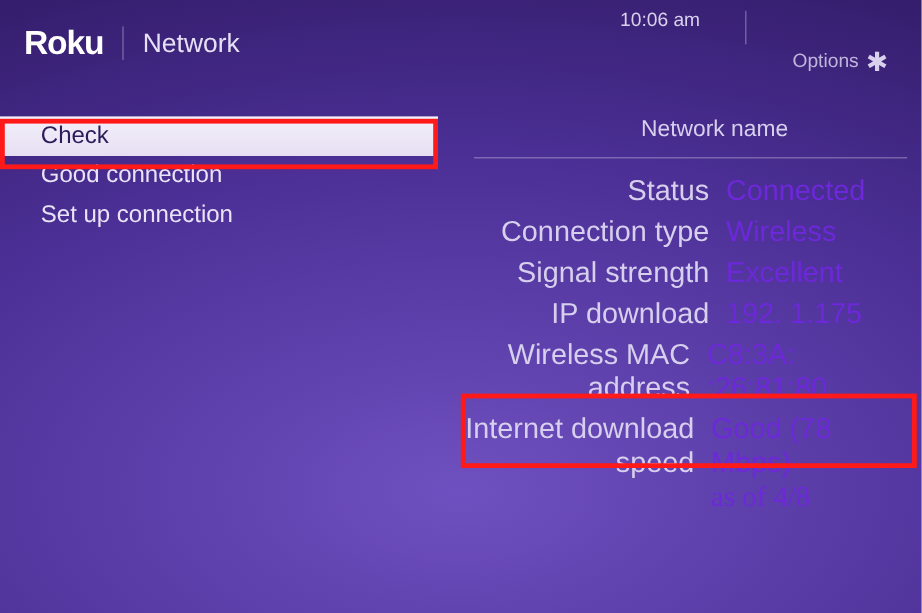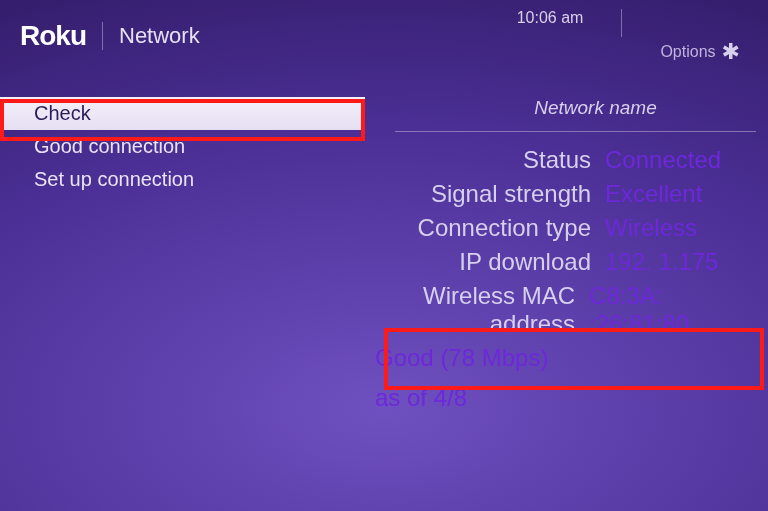--- a/index.html
+++ b/index.html
@@ -106,21 +106,20 @@
     padding-left: 10px;
   }
   .net-name-wrap {
     text-align: center;
     margin-left: 60px;
     margin-bottom: 12px;
   }
   .net-name {
     font-size: 19px;
     color: #d7cfee;
-    font-style: italic;
   }
   .hr {
     height: 1px;
     background: rgba(255,255,255,0.35);
     margin: 4px 0 14px 20px;
   }
   .kv {
     display: flex;
     align-items: baseline;
     margin-bottom: 6px;
@@ -131,21 +130,22 @@
     text-align: right;
     padding-right: 14px;
     color: #d7cfee;
   }
   .kv .v {
     color: #6d28d9;
     font-weight: 500;
   }
   .kv .v .sub {
     display: block;
-    margin-top: 12px;
+    margin-top: 2px;
+    font-family: Liberation Serif, serif;
   }
 </style>
 </head>
 <body>
 
 <div class="header">
   <div class="roku-logo">Roku</div>
   <div class="vdiv"></div>
   <div class="page-title">Network</div>
   <div class="header-right">
@@ -169,36 +169,37 @@
     <div class="net-name-wrap">
       <span class="net-name">Network name</span>
     </div>
     <div class="hr"></div>
 
     <div class="kv">
       <div class="k">Status</div>
       <div class="v">Connected</div>
     </div>
     <div class="kv">
+      <div class="k">Connection type</div>
+      <div class="v">Wireless</div>
+    </div>
+    <div class="kv">
       <div class="k">Signal strength</div>
       <div class="v">Excellent</div>
     </div>
     <div class="kv">
-      <div class="k">Connection type</div>
-      <div class="v">Wireless</div>
-    </div>
-    <div class="kv">
       <div class="k">IP download</div>
       <div class="v">192.    1.175</div>
     </div>
     <div class="kv">
       <div class="k">Wireless MAC address</div>
       <div class="v">C8:3A:   :26:81:80</div>
     </div>
     <div class="kv">
+      <div class="k">Internet download speed</div>
       <div class="v">
         <span>Good (78 Mbps)</span>
         <span class="sub">as of 4/8</span>
       </div>
     </div>
   </div>
 </div>
 
 <div class="highlight-box hl-about"></div>
 <div class="hl-speed-row"></div>

